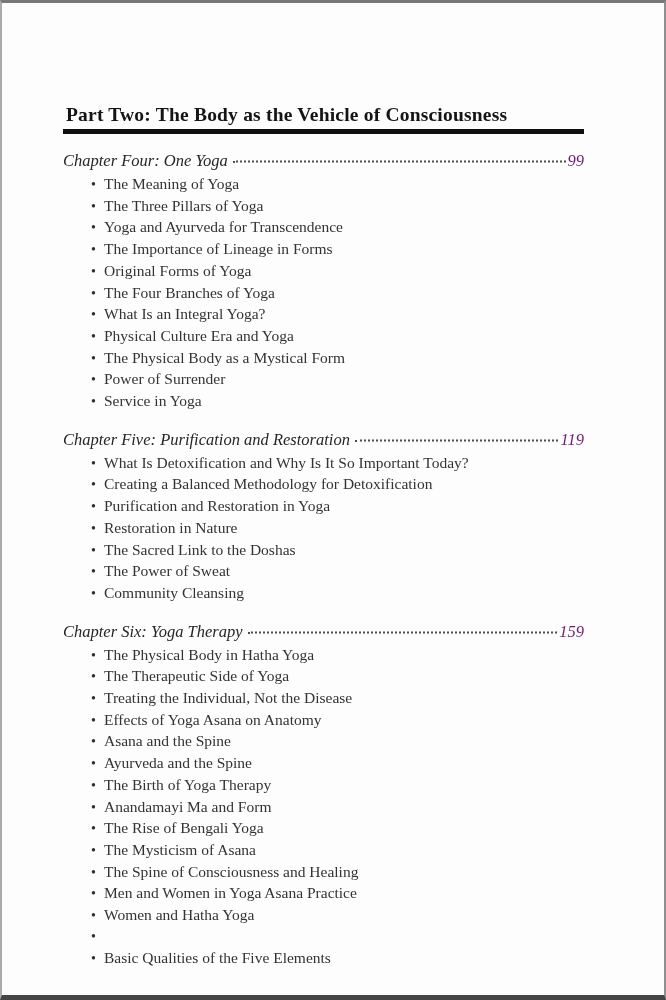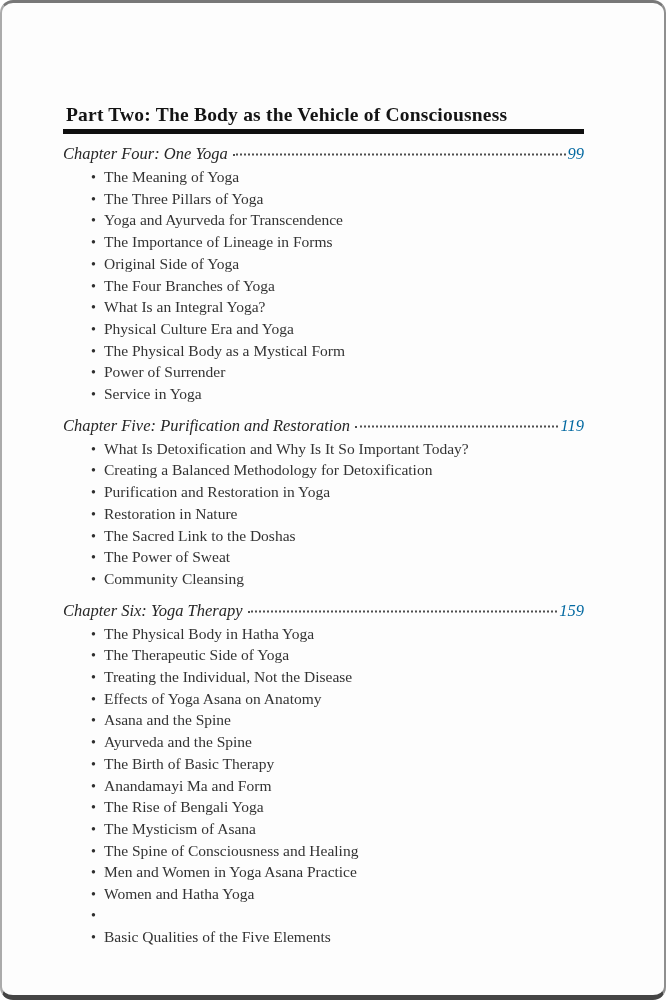--- a/index.html
+++ b/index.html
@@ -14,58 +14,57 @@
     box-sizing: border-box;
     background: #fdfdfd;
     border-top: 3px solid #787878;
     border-left: 2px solid #ababab;
     border-right: 2px solid #8f8f8f;
     border-bottom: 5px solid #454545;
     padding: 100px 80px 0 61px;
     font-family: "Liberation Serif", "DejaVu Serif", serif;
     color: #2e2e2e;
     overflow: hidden;
-    border-radius: 13px;
   }
   .section-title {
     margin: 0 0 0 3px;
     font-size: 19.5px;
     line-height: 24px;
     font-weight: bold;
     letter-spacing: 0.2px;
     color: #141414;
     white-space: nowrap;
   }
   .section-rule {
     height: 5px;
     background: #0f0f0f;
     margin-top: 2px;
   }
   .chapter {
-    margin-top: 8px;
+    margin-top: 15px;
   }
   .toc-line {
     display: flex;
     align-items: baseline;
     font-style: italic;
     font-size: 16.5px;
     line-height: 23px;
     color: #262626;
     white-space: nowrap;
   }
   .dot-leader {
     flex: 1 1 auto;
     min-width: 18px;
     border-bottom: 2px dotted #4d4d4d;
     margin: 0 2px 0 5px;
     transform: translateY(-3.5px);
   }
   .page-num {
     font-style: italic;
-    color: #0369a1;
+    color: #701a75;
   }
   .items {
     list-style: none;
     margin: 2px 0 0 0;
     padding: 0 0 0 28px;
   }
   .items li {
     display: flex;
     align-items: baseline;
     font-size: 15.5px;
@@ -106,21 +105,21 @@
       <li>
           <span class="bullet">•</span>
           <span>Yoga and Ayurveda for Transcendence</span>
         </li>
       <li>
           <span class="bullet">•</span>
           <span>The Importance of Lineage in Forms</span>
         </li>
       <li>
           <span class="bullet">•</span>
-          <span>Original Side of Yoga</span>
+          <span>Original Forms of Yoga</span>
         </li>
       <li>
           <span class="bullet">•</span>
           <span>The Four Branches of Yoga</span>
         </li>
       <li>
           <span class="bullet">•</span>
           <span>What Is an Integral Yoga?</span>
         </li>
       <li>
@@ -206,21 +205,21 @@
       <li>
           <span class="bullet">•</span>
           <span>Asana and the Spine</span>
         </li>
       <li>
           <span class="bullet">•</span>
           <span>Ayurveda and the Spine</span>
         </li>
       <li>
           <span class="bullet">•</span>
-          <span>The Birth of Basic Therapy</span>
+          <span>The Birth of Yoga Therapy</span>
         </li>
       <li>
           <span class="bullet">•</span>
           <span>Anandamayi Ma and Form</span>
         </li>
       <li>
           <span class="bullet">•</span>
           <span>The Rise of Bengali Yoga</span>
         </li>
       <li>

